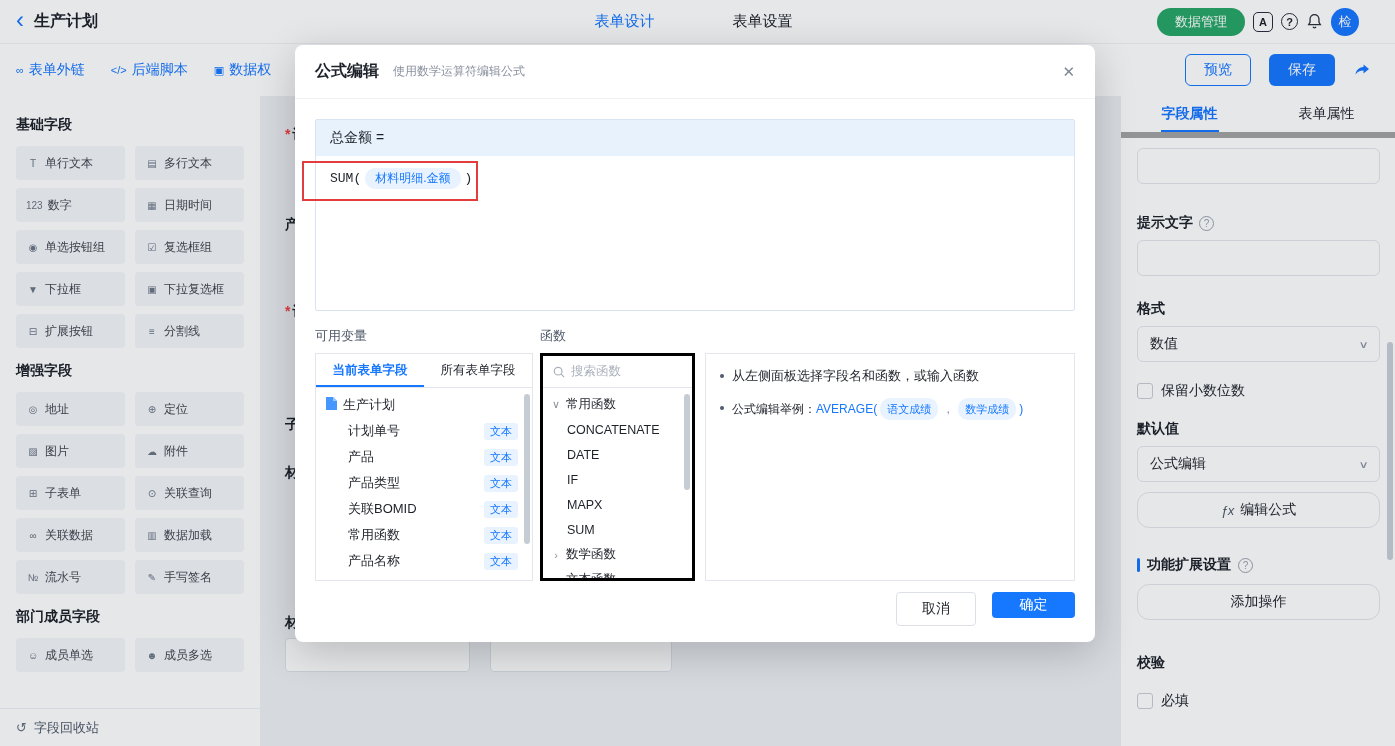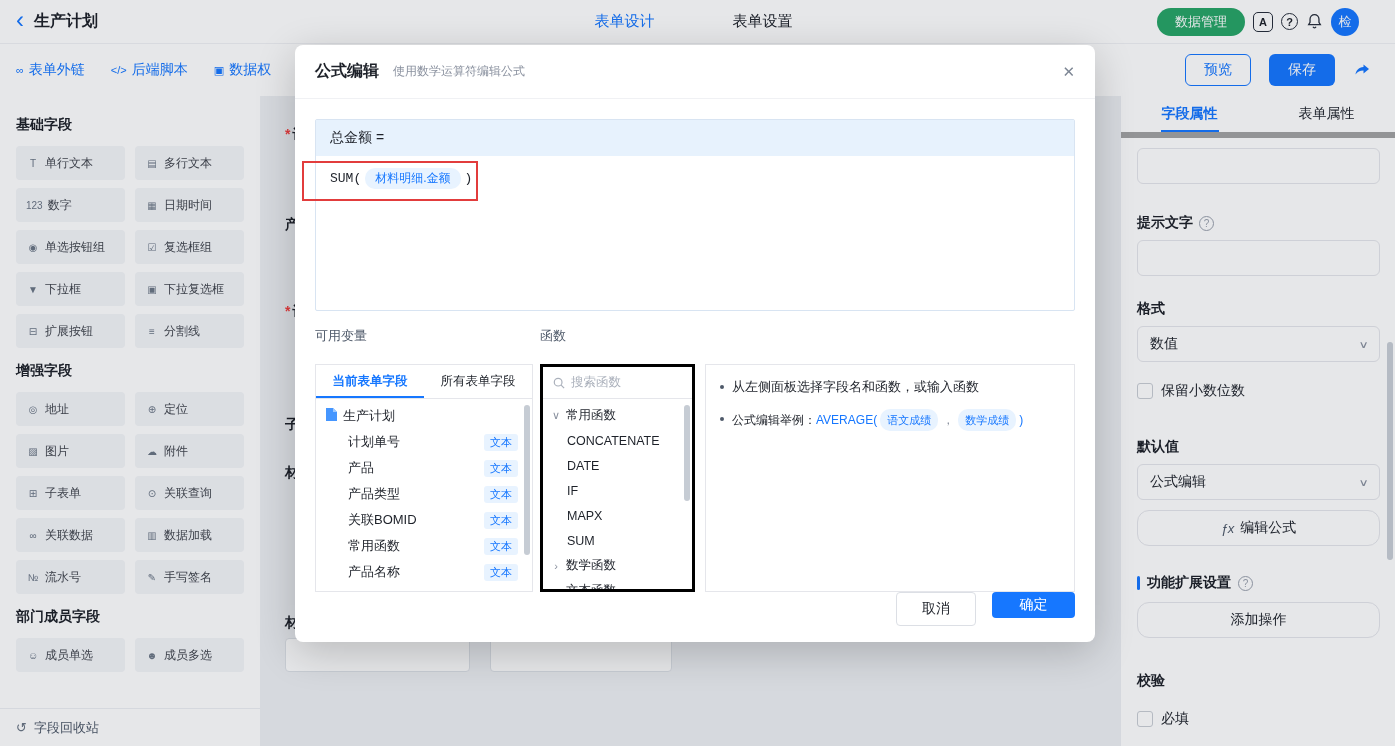--- a/index.html
+++ b/index.html
@@ -66,40 +66,40 @@
   .rp-select { height:36px; border:1px solid #e5e6eb; border-radius:6px; display:flex; align-items:center; justify-content:space-between; padding:0 12px; font-size:14px; cursor:pointer; background:#fff; }
   .chev { color:#8a919f; font-size:10px; transform:scaleX(1.4); }
   .chk { display:flex; align-items:center; gap:8px; font-size:14px; cursor:pointer; }
   .box { width:16px; height:16px; border:1px solid #c9cdd4; border-radius:3px; background:#fff; flex:none; display:flex; align-items:center; justify-content:center; font-size:11px; color:transparent; }
   .rp-btn { width:100%; height:36px; border:1px solid #e5e6eb; border-radius:12px; background:#fff; font-size:14px; color:#1d2129; display:flex; align-items:center; justify-content:center; gap:6px; }
   .fx { font-style:italic; color:#4e5969; font-size:13px; }
   .rp-sec { display:flex; align-items:center; gap:7px; font-size:14px; font-weight:bold; }
   .secbar { width:3px; height:14px; background:#1677ff; border-radius:1.5px; }
   .rp-scroll { position:absolute; right:2px; top:246px; width:6px; height:218px; background:#c9ced6; border-radius:3px; cursor:pointer; }
   .mt8{margin-top:8px} .mt10{margin-top:10px} .mt14{margin-top:14px} .mt20{margin-top:20px}
-  .mt22{margin-top:38px} .mt24{margin-top:24px} .mt28{margin-top:28px} .mt30{margin-top:30px} .mt34{margin-top:34px}
+  .mt22{margin-top:20px} .mt24{margin-top:24px} .mt28{margin-top:28px} .mt30{margin-top:30px} .mt34{margin-top:34px}
 
   
   .mask { position:absolute; inset:0; background:rgba(13,22,36,0.10); z-index:5; }
   .modal { position:absolute; left:295px; top:45px; width:800px; height:597px; background:#fff; border-radius:8px; box-shadow:0 10px 40px rgba(0,0,0,0.20); z-index:6; }
   .m-head { height:54px; display:flex; align-items:center; padding:0 20px; border-bottom:1px solid #f0f1f4; }
   .m-title { font-size:16px; font-weight:bold; }
   .m-sub { font-size:12px; color:#8a919f; margin-left:14px; }
   .m-close { margin-left:auto; color:#7d8694; font-size:15px; cursor:pointer; }
   .m-body { padding:20px 20px 0; }
   .fx-box { border:1px solid #d8e4f2; border-radius:2px; }
   .fx-name { height:36px; background:#e7f2fd; display:flex; align-items:center; padding:0 14px; font-size:14px; }
   .fx-area { height:154px; padding:12px 14px; cursor:text; }
   .fx-line { display:flex; align-items:center; font-family:"Liberation Mono","DejaVu Sans Mono",monospace; font-size:13px; }
   .chip { background:#e8f3ff; color:#1677ff; border-radius:10px; padding:2px 10px; font-size:12px; margin:0 4px; white-space:nowrap; font-family:"Liberation Sans","DejaVu Sans",sans-serif; }
   .red-rect { position:absolute; left:7px; top:116px; width:176px; height:40px; border:2px solid #e23c3c; z-index:7; pointer-events:none; }
   .plabels { position:relative; height:18px; margin-top:16px; font-size:13px; color:#4e5969; }
   .pl1 { position:absolute; left:0; }
   .pl2 { position:absolute; left:225px; }
-  .panels { display:flex; margin-top:19px; height:228px; }
+  .panels { display:flex; margin-top:8px; height:228px; }
   .vpanel { width:218px; border:1px solid #e5e6eb; position:relative; overflow:hidden; background:#fff; }
   .fpanel { width:155px; border:3px solid #000000; margin-left:7px; position:relative; overflow:hidden; background:#fff; }
   .hpanel { width:370px; border:1px solid #e5e6eb; margin-left:10px; padding:12px 14px; background:#fff; }
   .v-tabs { display:flex; height:34px; border-bottom:1px solid #e5e6eb; }
   .v-tab { flex:1; display:flex; align-items:center; justify-content:center; font-size:12.5px; cursor:pointer; }
   .v-tab.active { color:#1677ff; box-shadow:inset 0 -2px 0 #1677ff; font-weight:bold; }
   .v-list { padding-top:4px; }
   .v-root { display:flex; align-items:center; gap:6px; height:26px; padding-left:10px; font-size:13px; cursor:pointer; }
   .v-row { display:flex; align-items:center; justify-content:space-between; height:26px; padding:0 14px 0 32px; font-size:13px; cursor:pointer; }
   .v-tag { background:#e8f3ff; color:#1677ff; font-size:11px; padding:1px 6px; border-radius:3px; }

